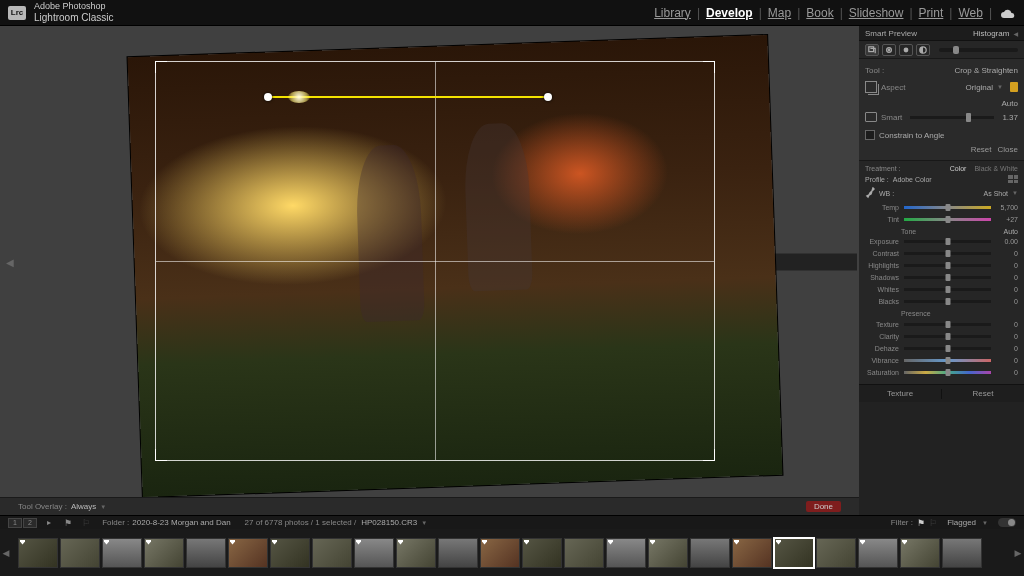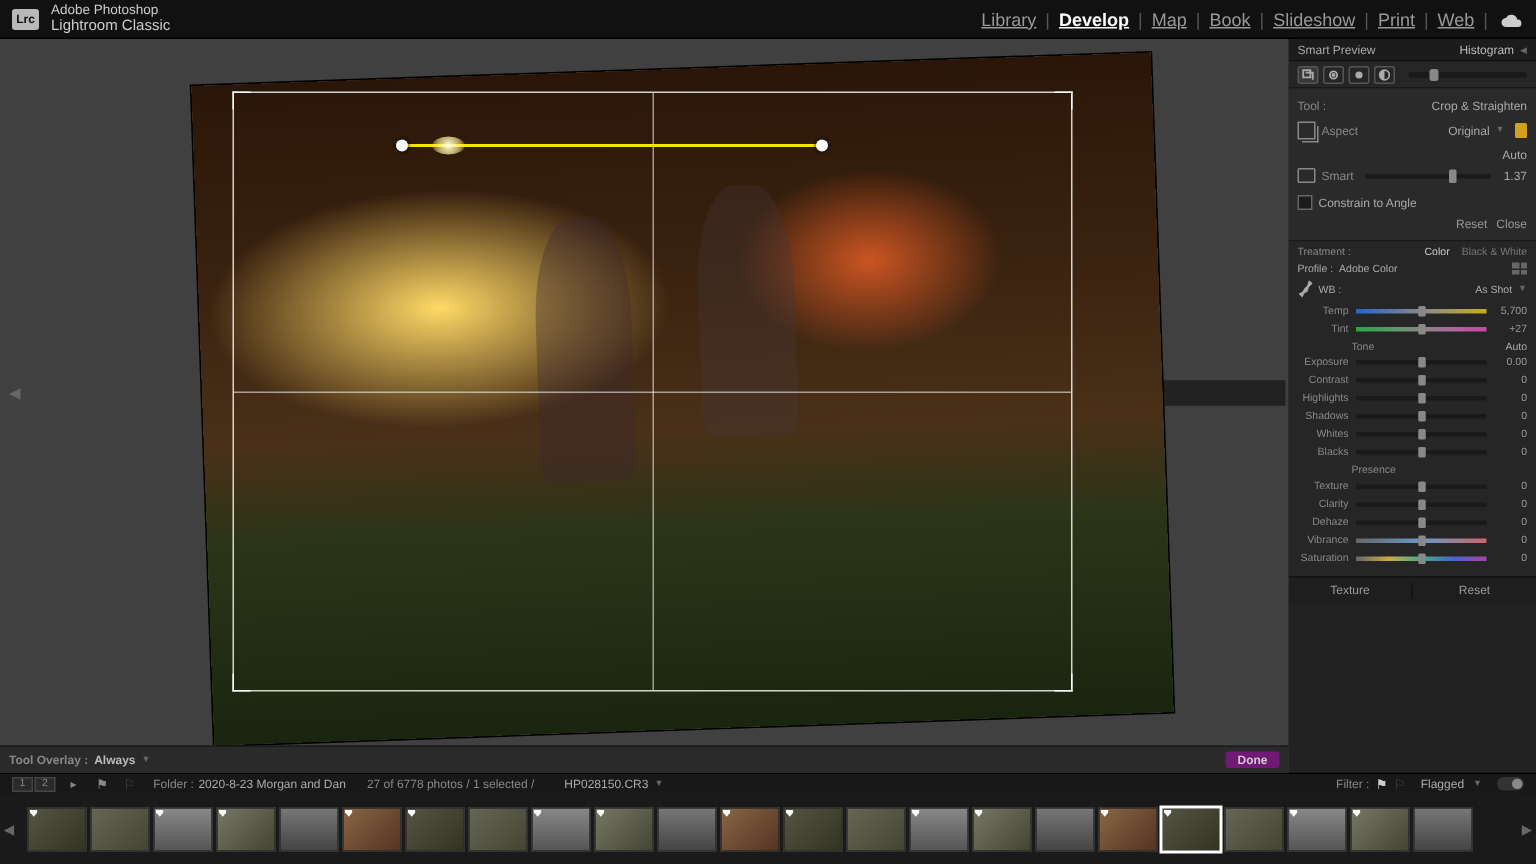--- a/index.html
+++ b/index.html
@@ -39,22 +39,22 @@
   .corner.bl { left:-1px; bottom:-1px; border-right:none; border-top:none; }
   .corner.br { right:-1px; bottom:-1px; border-left:none; border-top:none; }
   .level-line { position:absolute; left:268px; top:70px; width:280px; height:2px; background:#f4e300; }
   .level-line .knob { position:absolute; top:-3px; width:8px; height:8px; border-radius:50%; background:#fff; box-shadow:0 0 3px #000; }
   .level-line .k1 { left:-4px; } .level-line .k2 { right:-4px; }
   .level-line .bright { position:absolute; left:20px; top:-5px; width:22px; height:12px; background:radial-gradient(circle, #fffbe0 0%, rgba(255,240,120,.6) 60%, transparent 100%); border-radius:50%; }
 
   .nav-arrow { position:absolute; top:50%; transform:translateY(-50%); color:#666; font-size:10px; padding:4px; cursor:pointer; }
   .nav-arrow.left { left:2px; } .nav-arrow.right { right:2px; }
 
-  .overlay-bar { height:18px; background:#2a2a2a; border-top:1px solid #1a1a1a; display:flex; align-items:center; padding:0 6px; font-size:8px; color:#888;font-weight:bold; }
-  .done-btn { margin-left:auto; background:#701a75; color:#ccc; padding:1px 8px; border-radius:2px; cursor:pointer; font-size:8px; }
+  .overlay-bar { height:18px; background:#2a2a2a; border-top:1px solid #1a1a1a; display:flex; align-items:center; padding:0 18px; font-size:8px; color:#888; }
+  .done-btn { margin-left:auto; background:#7f1d1d; color:#ccc; padding:1px 8px; border-radius:2px; cursor:pointer; font-size:8px; }
 
   .right { width:165px; background:#222; display:flex; flex-direction:column; font-size:8px; overflow:hidden; }
   .r-head { height:15px; background:#1c1c1c; display:flex; align-items:center; padding:0 6px; border-bottom:1px solid #111; }
   .r-head .rh-title { margin-left:auto; color:#bbb; }
   .r-head .tri { margin-left:4px; color:#666; font-size:6px; }
   .toolstrip { height:18px; background:#262626; display:flex; align-items:center; gap:3px; padding:0 6px; border-bottom:1px solid #181818; }
   .tbtn { width:14px; height:12px; border:1px solid #555; border-radius:2px; display:flex; align-items:center; justify-content:center; cursor:pointer; }
   .tbtn.active { background:#383838; }
   .tbtn svg { width:8px; height:8px; stroke:#aaa; fill:none; stroke-width:1.5; }
   .tbtn.dot svg { fill:#aaa; stroke:none; }
@@ -375,21 +375,21 @@
   <div class="view-tog">
       <span>1</span>
       <span>2</span>
     </div>
   <span style="margin-right:3px">▸</span>
   <span class="flag">⚑</span>
   <span class="flag" style="color:#444">⚐</span>
   <span style="margin-left:12px">Folder :</span>
   <span style="margin-left:3px;color:#aaa">2020-8-23 Morgan and Dan</span>
   <span style="margin-left:14px">27 of 6778 photos / 1 selected /</span>
-  <span style="margin-left:20px;color:#aaa">HP028150.CR3</span>
+  <span style="margin-left:5px;color:#aaa">HP028150.CR3</span>
   <span style="margin-left:4px;color:#666;font-size:6px">▼</span>
   <div class="filter">
     <span>Filter :</span>
     <span style="color:#ccc;font-size:9px">⚑</span>
     <span style="color:#444;font-size:9px">⚐</span>
     <span style="margin-left:6px;color:#aaa">Flagged</span>
     <span style="color:#666;font-size:6px;margin-left:2px">▼</span>
     <span style="width:18px;height:9px;background:#333;border-radius:5px;margin-left:6px;position:relative">
         <span style="position:absolute;right:1px;top:1px;width:7px;height:7px;background:#888;border-radius:50%"></span>
       </span>

